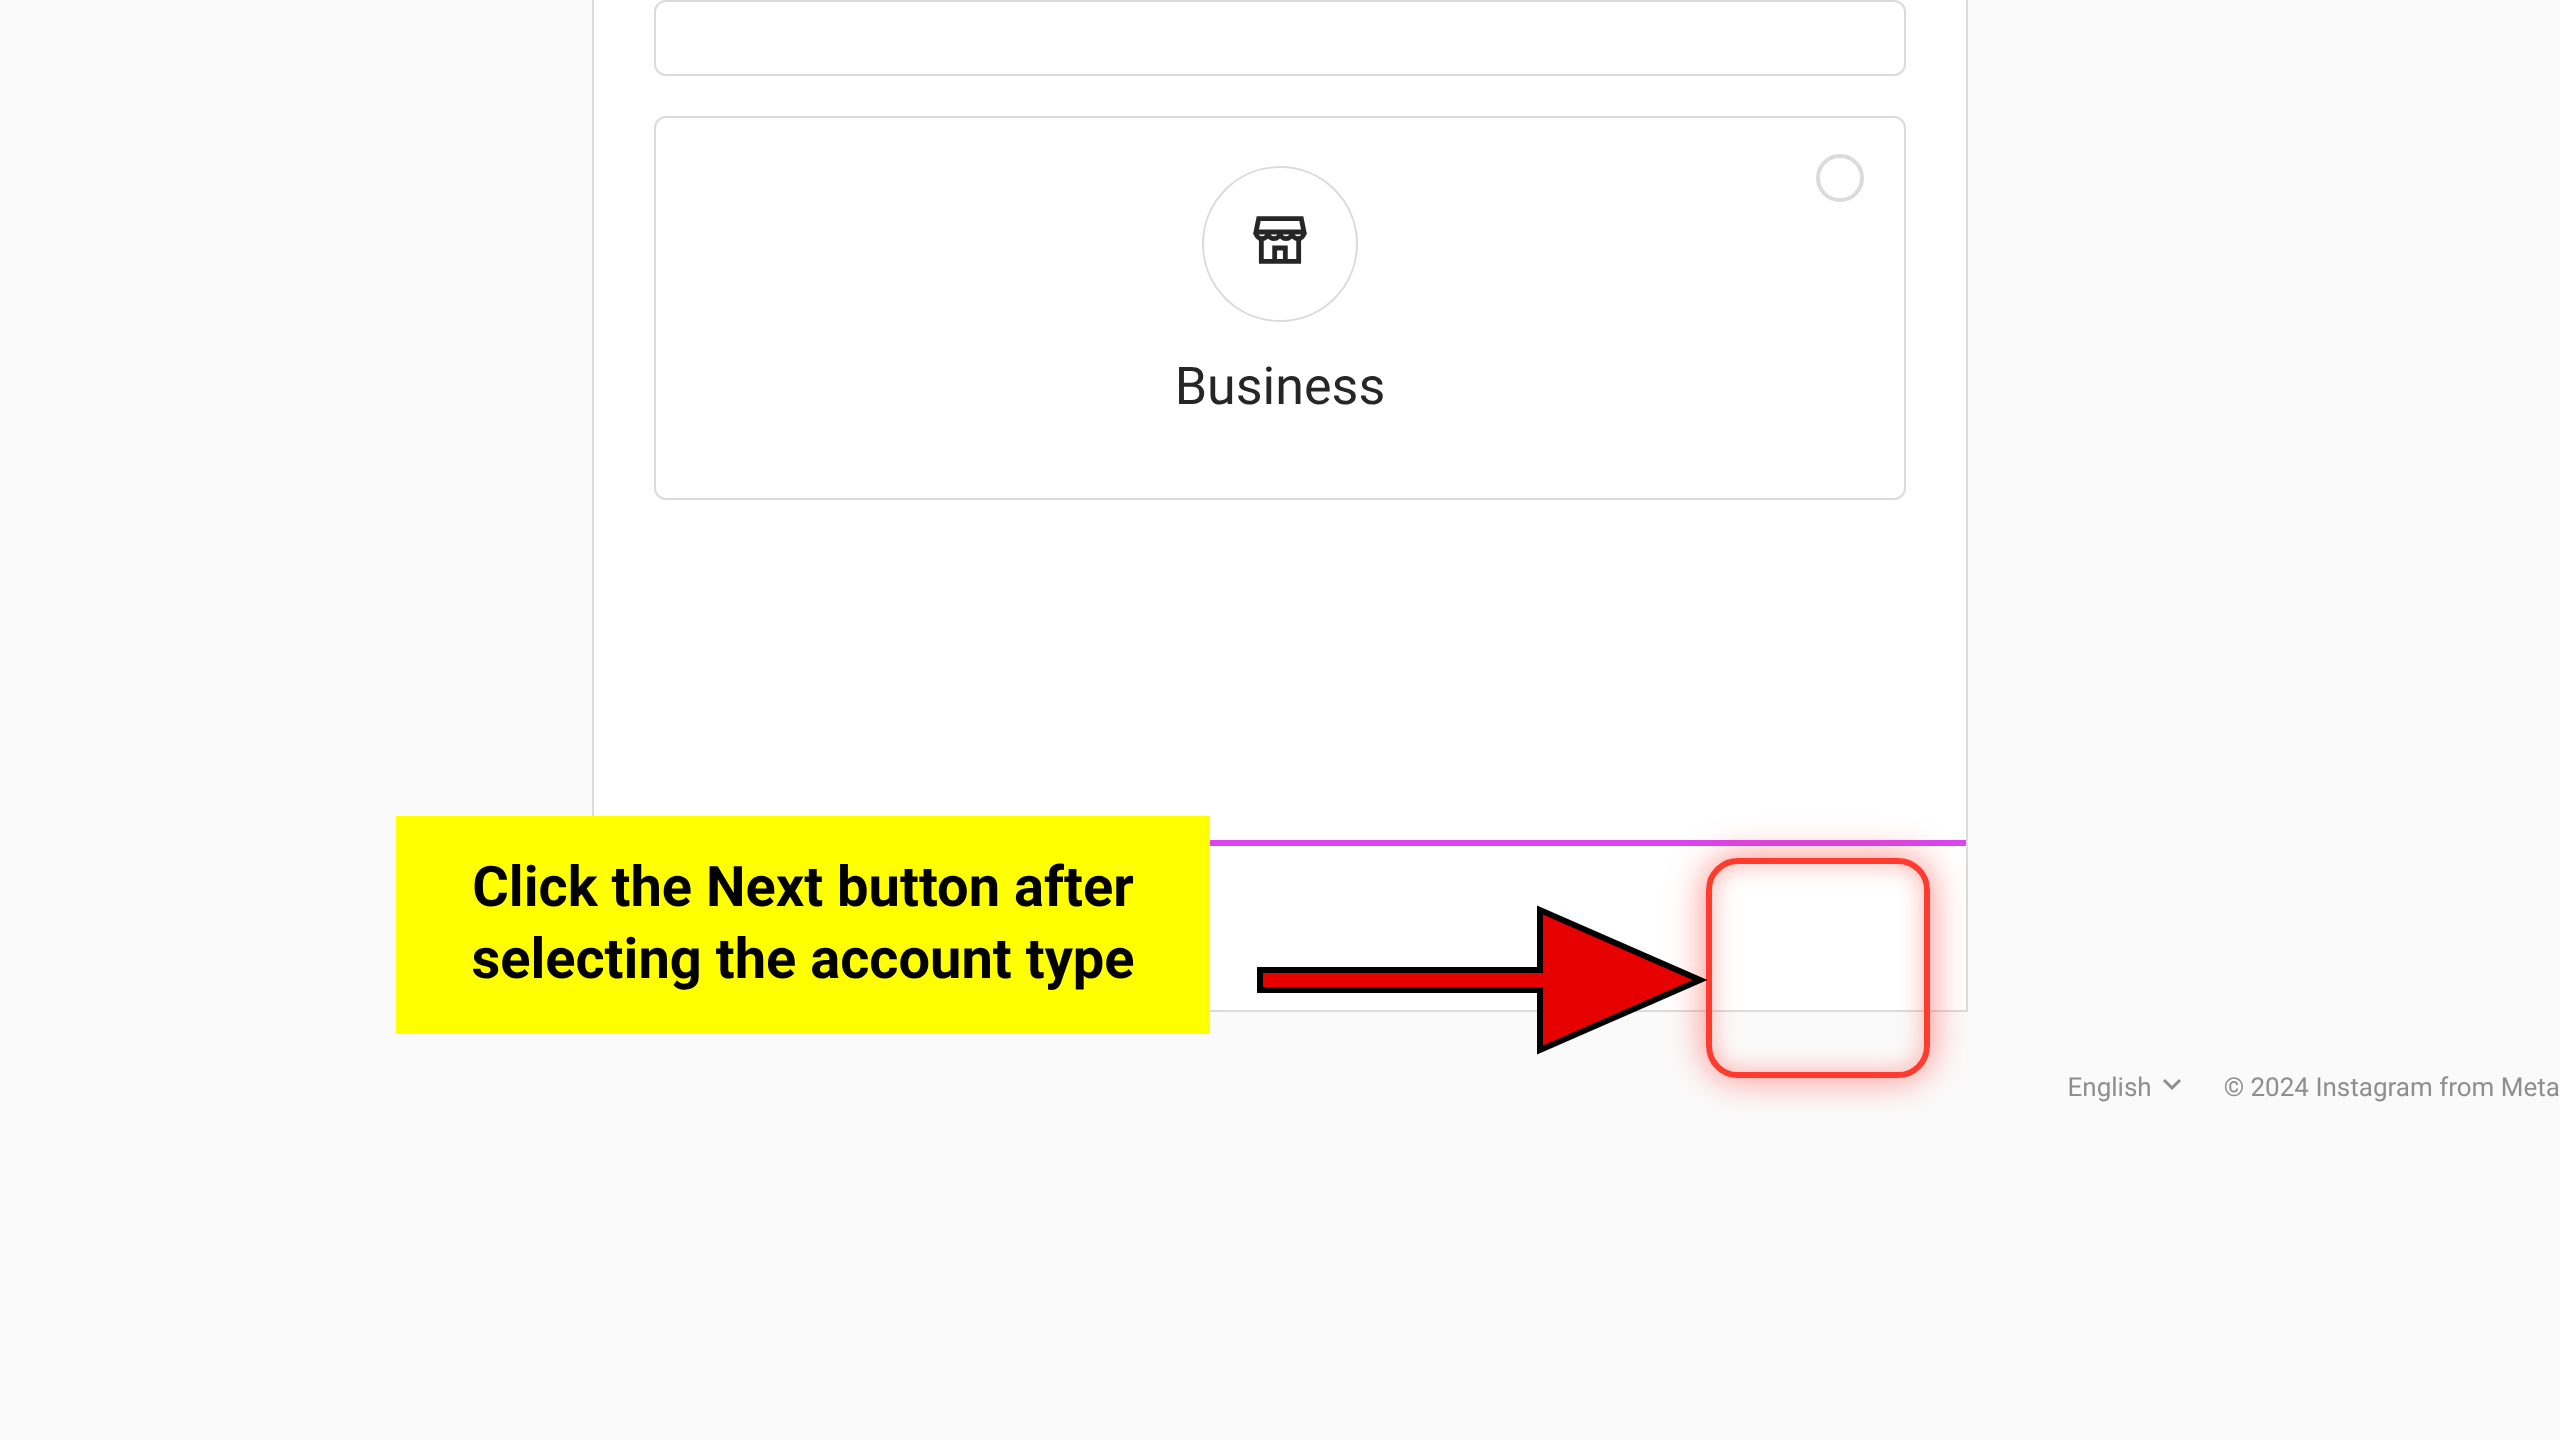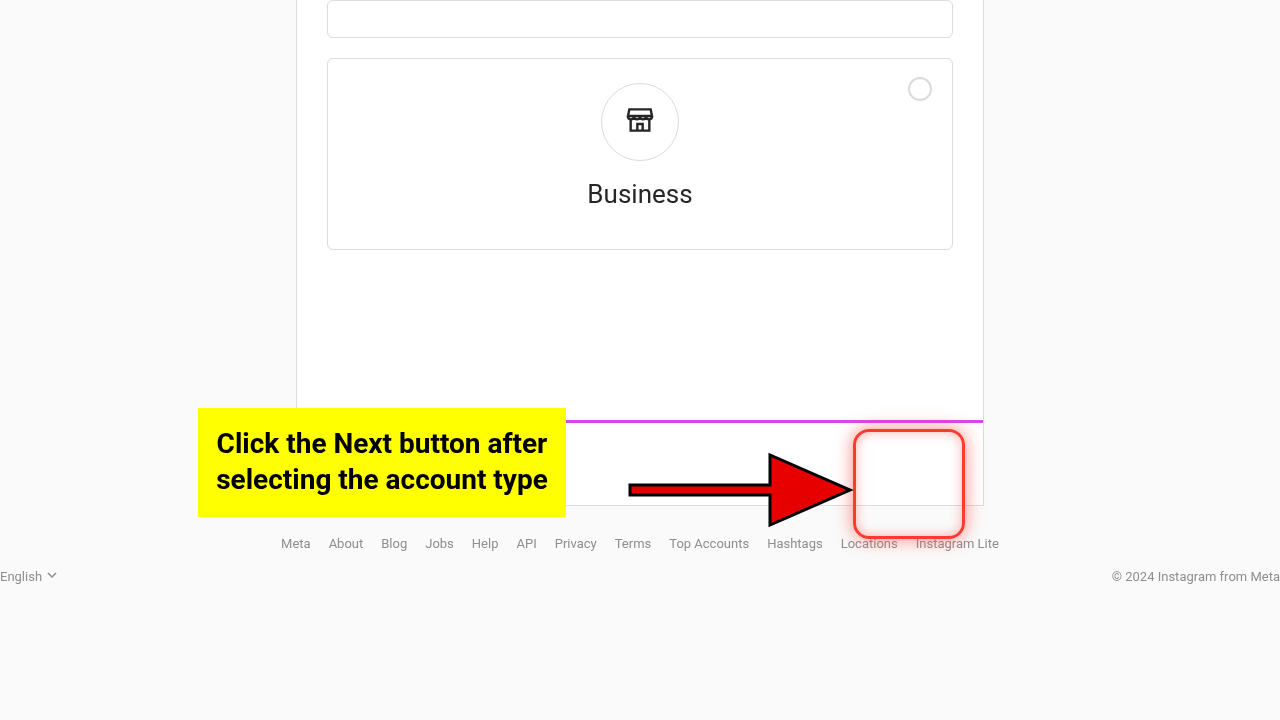--- a/index.html
+++ b/index.html
@@ -116,41 +116,41 @@
       font-size: 13px;
       color: #8e8e8e;
       margin-bottom: 18px;
     }
     .footer-links a {
       color: #8e8e8e;
       text-decoration: none;
     }
     .footer-bottom {
       display: flex;
-      justify-content: space-between;
+      justify-content: flex-end;
       align-items: center;
       gap: 20px;
       font-size: 13px;
       color: #8e8e8e;
     }
     .lang-select {
       display: flex;
       align-items: center;
       gap: 4px;
       cursor: pointer;
     }
     .chevron-down {
       width: 12px;
       height: 12px;
     }
     .callout {
       position: absolute;
       left: 198px;
       top: 408px;
-      width: 368px;
+      width: 407px;
       background: #ffff00;
       padding: 18px 14px;
       z-index: 10;
     }
     .callout-text {
       font-size: 28px;
       font-weight: 700;
       color: #000;
       text-align: center;
       line-height: 1.3;
@@ -188,34 +188,20 @@
 
   <div class="spacer"></div>
 
   <div class="action-bar">
     <div class="highlight-ring"></div>
     <button class="next-button">Next</button>
   </div>
 </div>
 
 <div class="footer">
-  <div class="footer-links">
-    <a>Meta</a>
-    <a>About</a>
-    <a>Blog</a>
-    <a>Jobs</a>
-    <a>Help</a>
-    <a>API</a>
-    <a>Privacy</a>
-    <a>Terms</a>
-    <a>Top Accounts</a>
-    <a>Hashtags</a>
-    <a>Locations</a>
-    <a>Instagram Lite</a>
-  </div>
   <div class="footer-bottom">
     <div class="lang-select">
       <span>English</span>
       <span>
         <svg class="chevron-down" viewBox="0 0 12 12" fill="none" stroke="#8e8e8e" stroke-width="1.5">
             <path d="M2 4 L6 8 L10 4"></path>
           </svg>
       </span>
     </div>
     <span>© 2024 Instagram from Meta</span>

